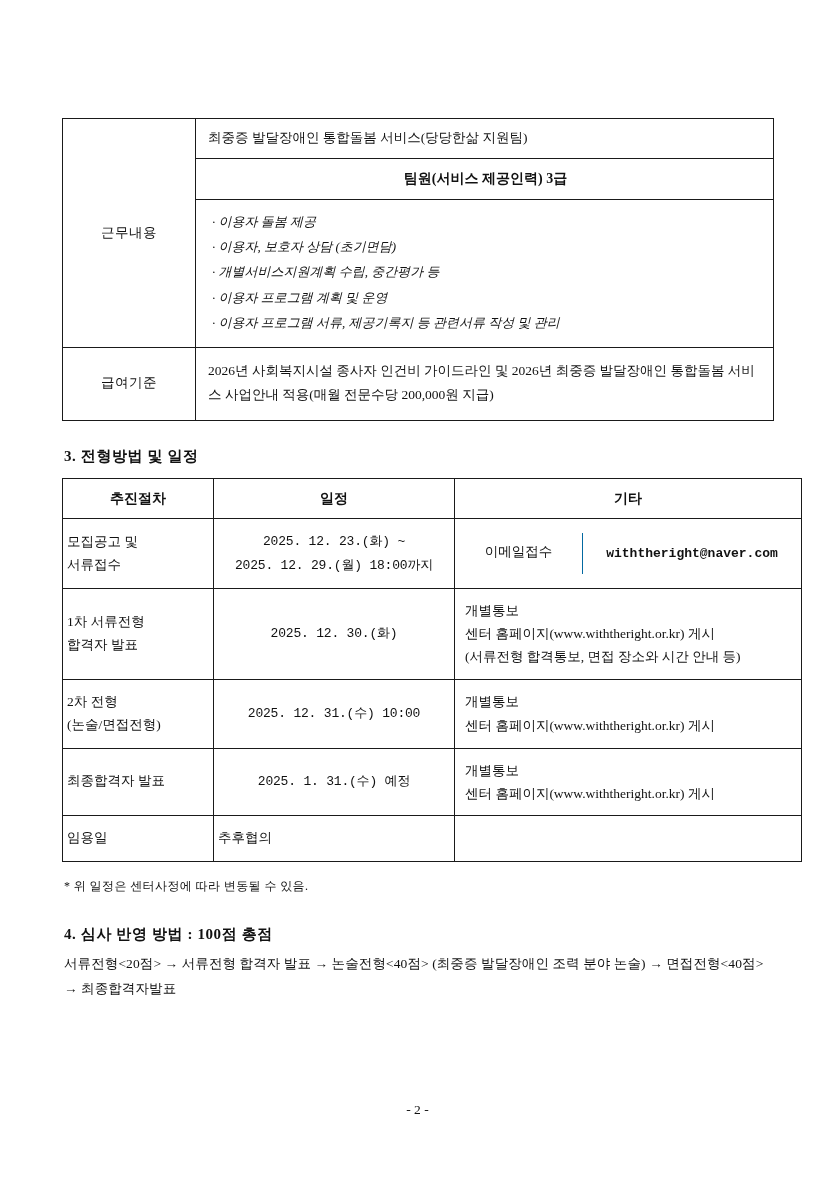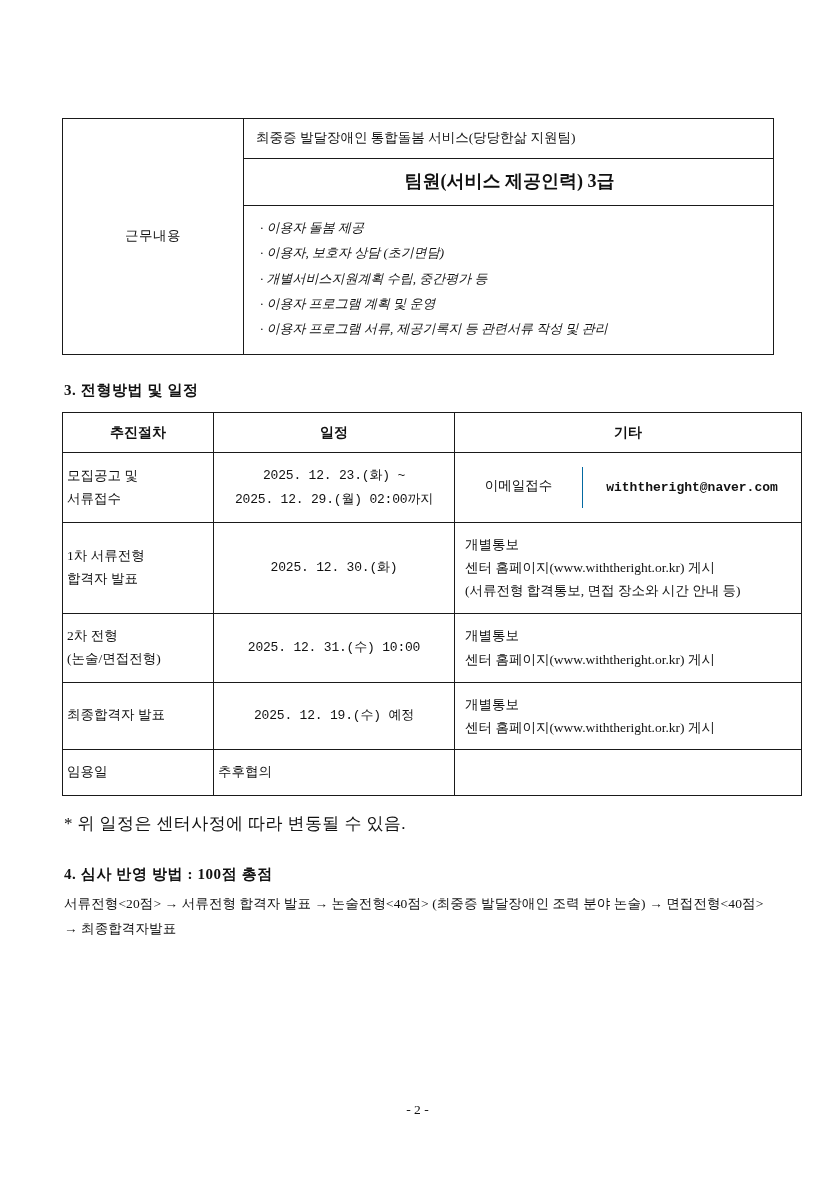--- a/index.html
+++ b/index.html
@@ -23,21 +23,21 @@
     padding: 118px 62px 0 62px;
   }
 
   table {
     border-collapse: collapse;
     width: 712px;
     table-layout: fixed;
   }
   td, th {
     border: 1px solid #1a1a1a;
-    padding: 6px 24px;
+    padding: 6px 0;
     vertical-align: middle;
     font-size: 13.5px;
     line-height: 1.55;
     font-weight: normal;
   }
 
   
   .t1 { margin: 0; }
   .t1 .lbl {
     width: 132px;
@@ -46,21 +46,21 @@
   }
   .t1 .inner-top {
     padding: 9px 10px 9px 12px;
     border-bottom: 1px solid #1a1a1a;
   }
   .t1 .inner-mid {
     padding: 9px 10px 9px 12px;
     text-align: center;
     font-weight: bold;
     border-bottom: 1px solid #1a1a1a;
-    font-size: 18px;
+    font-size: 14px;
   }
   .t1 .inner-bullets {
     padding: 10px 10px 12px 16px;
   }
   .t1 .inner-bullets div {
     padding: 2.5px 0;
     font-size: 13px;
     font-style: italic;
   }
   .t1 .nopad { padding: 0; }
@@ -140,21 +140,21 @@
     box-sizing: border-box;
     font-family: "Liberation Mono", "DejaVu Sans Mono", monospace;
     font-size: 13px;
     font-weight: bold;
     display: flex;
     align-items: center;
     justify-content: center;
   }
 
   .note {
-    font-size: 17px;
+    font-size: 12px;
     margin: 16px 0 8px 2px;
     letter-spacing: 0.4px;
   }
   .para {
     font-size: 13.5px;
     line-height: 1.85;
     margin: 2px 0 0 2px;
     width: 716px;
     letter-spacing: 0.1px;
   }
@@ -183,38 +183,42 @@
         <div class="inner-mid">팀원(서비스 제공인력) 3급</div>
         <div class="inner-bullets">
           <div>· 이용자 돌봄 제공</div>
           <div>· 이용자, 보호자 상담 (초기면담)</div>
           <div>· 개별서비스지원계획 수립, 중간평가 등</div>
           <div>· 이용자 프로그램 계획 및 운영</div>
           <div>· 이용자 프로그램 서류, 제공기록지 등 관련서류 작성 및 관리</div>
         </div>
       </td>
     </tr>
+    <tr>
+      <td class="lbl">급여기준</td>
+      <td class="pay">2026년 사회복지시설 종사자 인건비 가이드라인 및 2026년 최중증 발달장애인 통합돌봄 서비스 사업안내 적용(매월 전문수당 200,000원 지급)</td>
+    </tr>
   </tbody>
     </table>
 
   <h2 class="sec">3. 전형방법 및 일정</h2>
 
   <table class="t2">
     <tbody>
         <tr>
       <th class="hd c1">추진절차</th>
       <th class="hd c2">일정</th>
       <th class="hd c3">기타</th>
     </tr>
 
     <tr>
       <td class="ctr" style="white-space:pre-line">모집공고 및
 서류접수</td>
       <td class="ctr-mono" style="white-space:pre-line">2025. 12. 23.(화) ~
-2025. 12. 29.(월) 02:00까지</td>
+2025. 12. 29.(월) 18:00까지</td>
       <td class="splitrow">
         <div class="split">
           <div class="s1">이메일접수</div>
           <div class="s2">withtheright@naver.com</div>
         </div>
       </td>
     </tr>
 
     <tr>
       <td class="ctr" style="white-space:pre-line">1차 서류전형
@@ -228,21 +232,21 @@
     <tr>
       <td class="ctr" style="white-space:pre-line">2차 전형
 (논술/면접전형)</td>
       <td class="ctr-mono" style="white-space:pre-line">2025. 12. 31.(수) 10:00</td>
       <td class="lft" style="white-space:pre-line">개별통보
 센터 홈페이지(www.withtheright.or.kr) 게시</td>
     </tr>
 
     <tr>
       <td class="ctr" style="white-space:pre-line">최종합격자 발표</td>
-      <td class="ctr-mono" style="white-space:pre-line">2025. 12. 19.(수) 예정</td>
+      <td class="ctr-mono" style="white-space:pre-line">2025. 1. 31.(수) 예정</td>
       <td class="lft" style="white-space:pre-line">개별통보
 센터 홈페이지(www.withtheright.or.kr) 게시</td>
     </tr>
 
     <tr>
       <td class="ctr" style="white-space:pre-line">임용일</td>
       <td class="ctr" style="white-space:pre-line">추후협의</td>
       <td class="lft" style="white-space:pre-line"></td>
     </tr>
   </tbody>

